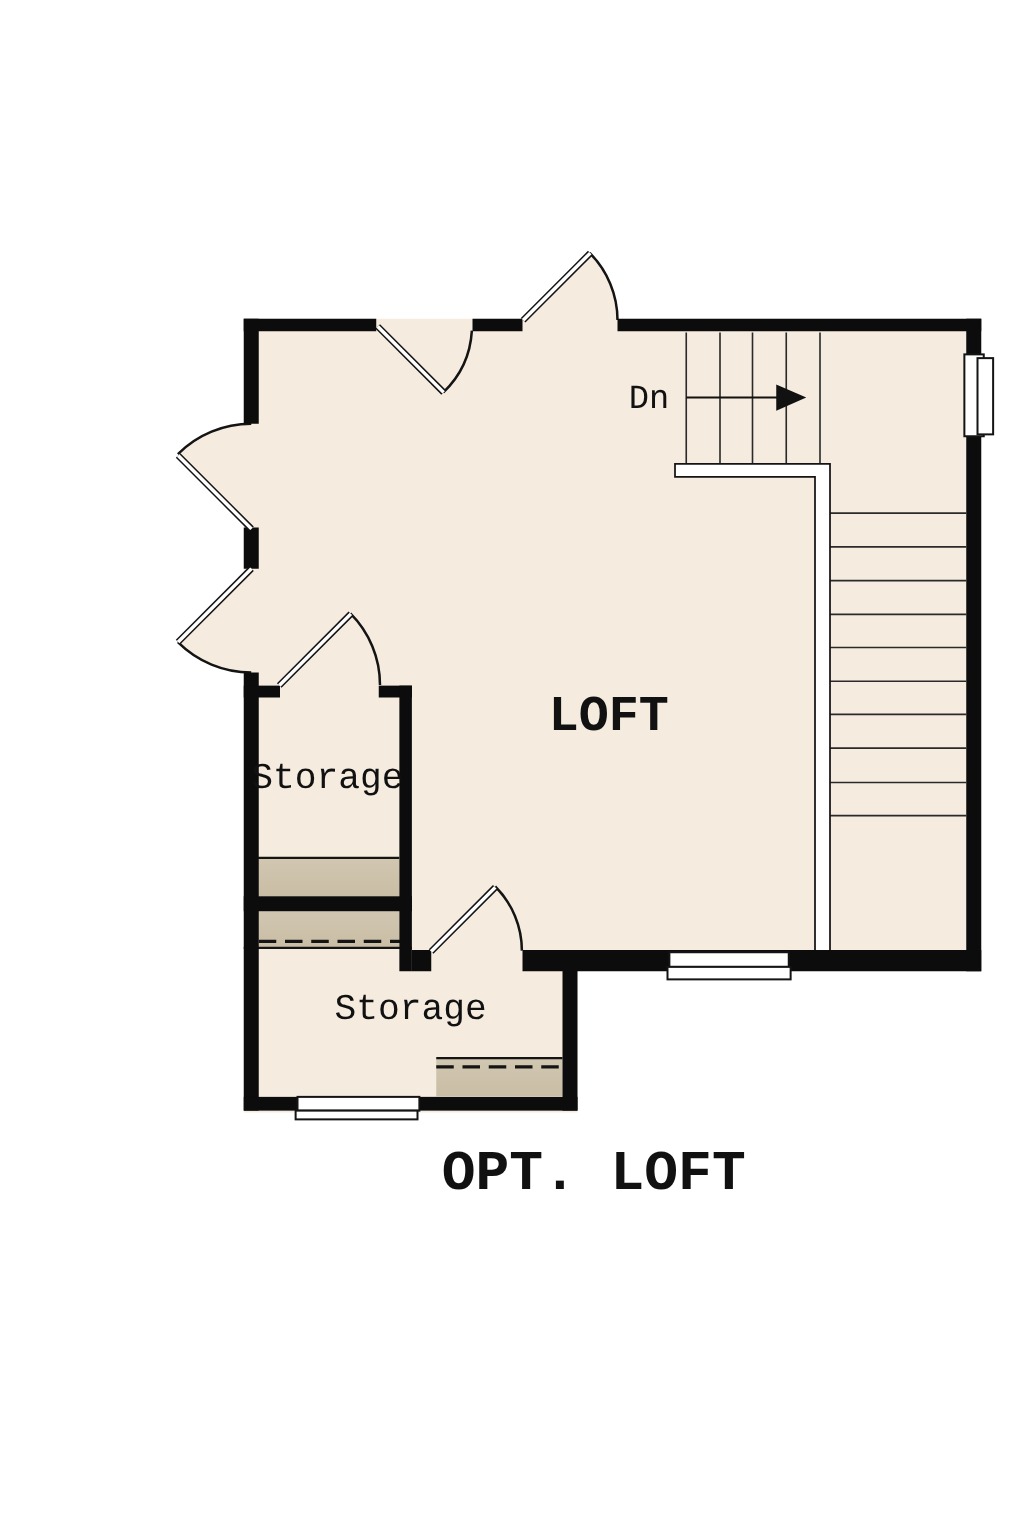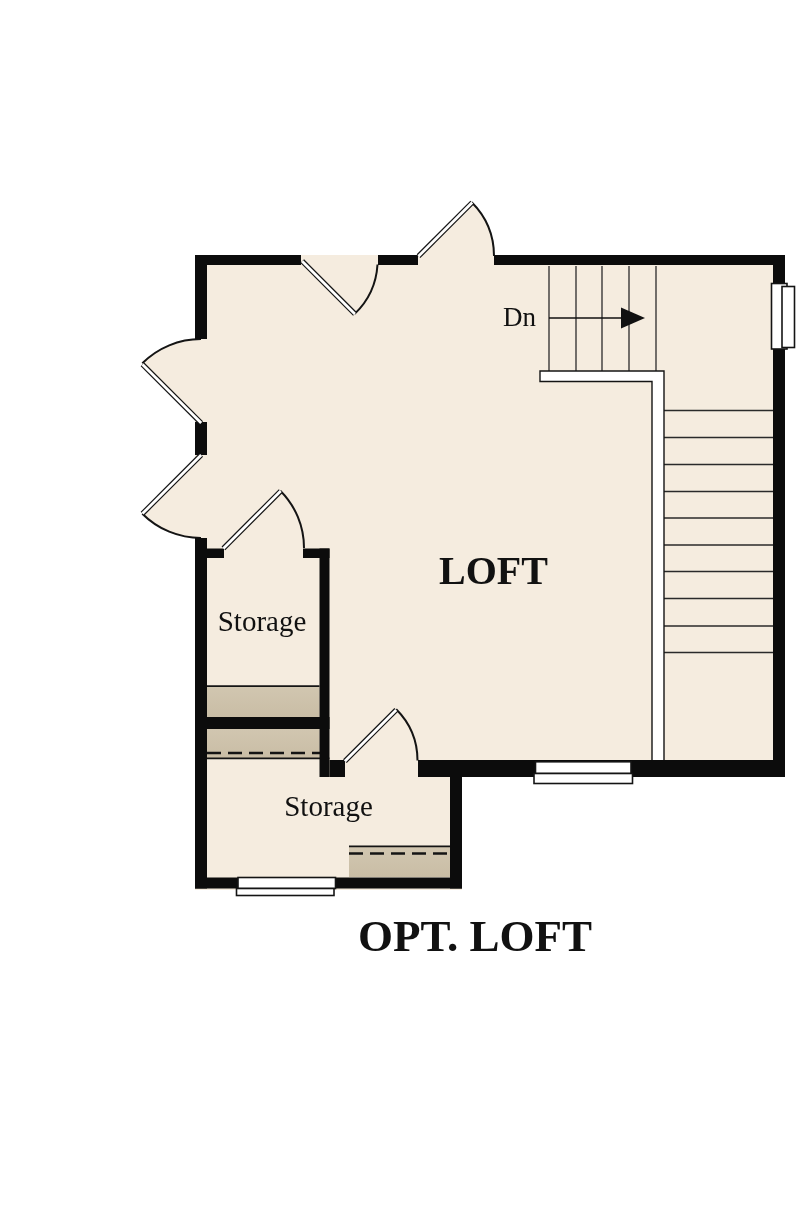--- a/index.html
+++ b/index.html
@@ -1,16 +1,16 @@
 <!DOCTYPE html>
 <html><head>
 <meta charset="utf-8">
 <style>
   html,body{margin:0;padding:0;background:#ffffff;}
-  .page{width:810px;height:1217px;position:relative;background:#ffffff;font-family:Liberation Serif, serif;}
+  .page{width:810px;height:1217px;position:relative;background:#ffffff;font-family:Liberation Mono, monospace;}
   svg{position:absolute;left:0;top:0;}
 </style>
 </head>
 <body>
 <div class="page">
 <svg width="810" height="1217" viewBox="0 0 810 1217">
   <defs>
     <linearGradient id="tan" x1="0" y1="0" x2="0" y2="1">
       <stop offset="0" stop-color="#d1c6b0"></stop>
       <stop offset="1" stop-color="#c9bda5"></stop>

